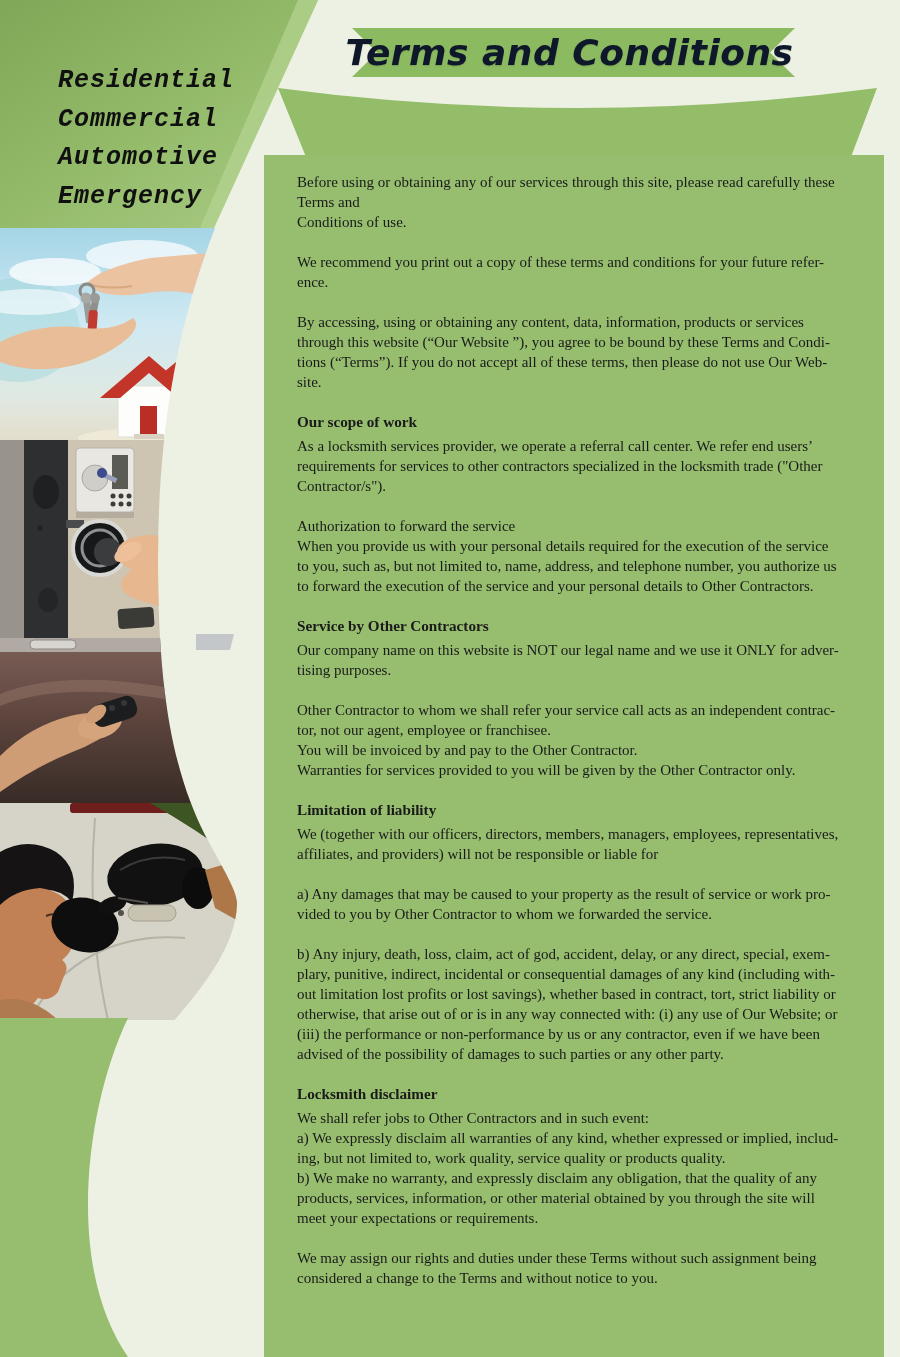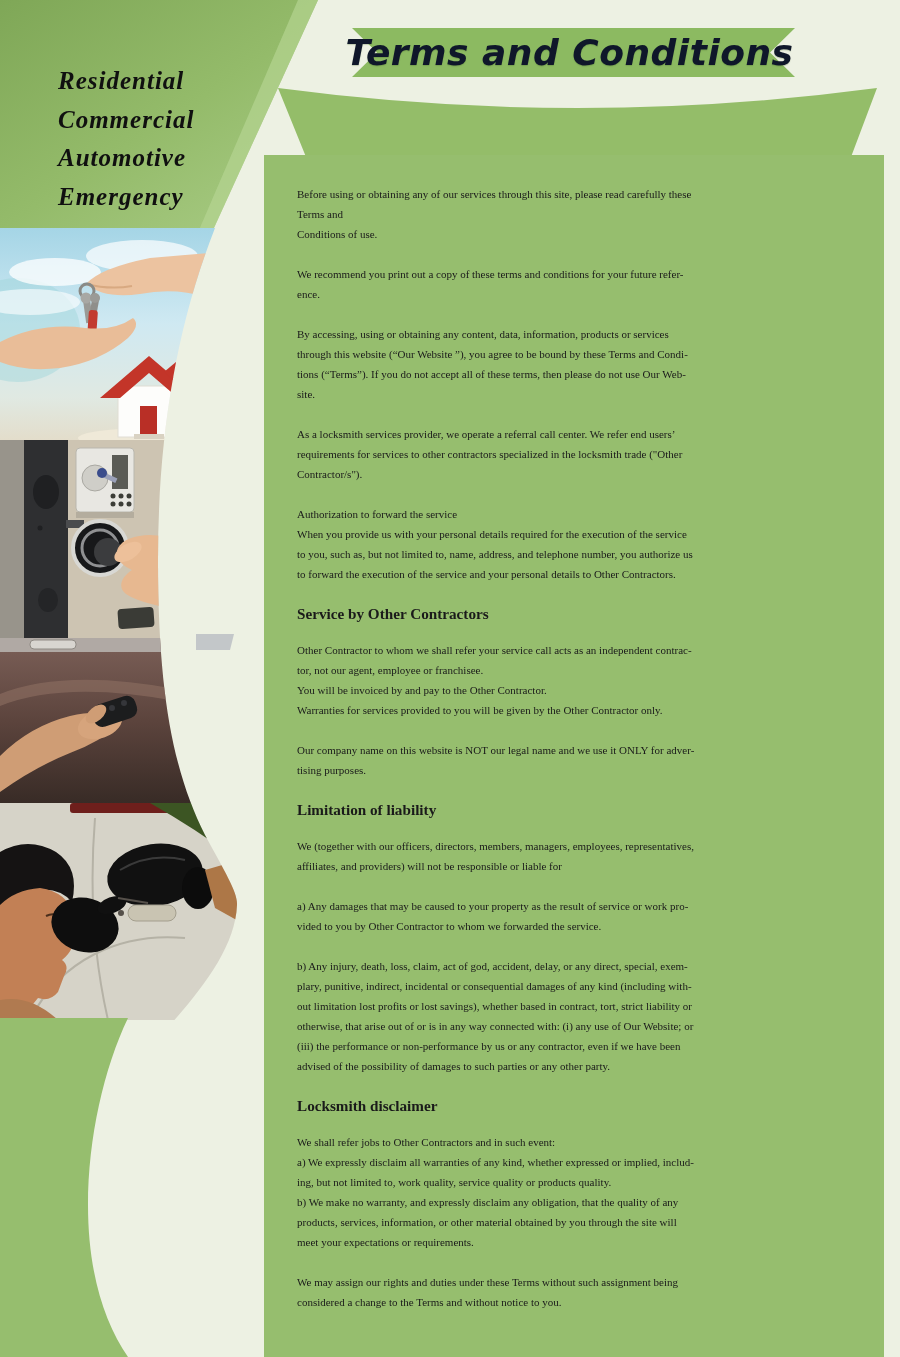--- a/index.html
+++ b/index.html
@@ -5,32 +5,32 @@
   html,body{margin:0;padding:0;}
   .page{position:relative;width:900px;height:1357px;background:#edf1e3;overflow:hidden;
         font-family:"Liberation Serif",serif;}
   svg{display:block;}
   .left-art,.top-art{position:absolute;top:0;left:0;z-index:1;}
   
   .sidebar-title{position:absolute;left:13px;top:11px;width:290px;z-index:3;
     font-family:"DejaVu Sans",sans-serif;font-weight:bold;font-style:italic;
     font-size:29px;color:#ffffff;letter-spacing:1px;text-shadow:1px 2px 2px rgba(40,70,20,.25);}
   .services{position:absolute;left:58px;top:62px;z-index:3;list-style:none;margin:0;padding:0;}
-  .services li{font-family:Liberation Serif, serif;font-weight:bold;font-style:italic;
+  .services li{font-family:Liberation Mono, monospace;font-weight:bold;font-style:italic;
     font-size:25px;line-height:38.5px;color:#101010;letter-spacing:1px;}
   
   .ribbon-text{position:absolute;left:348px;top:28px;width:443px;height:49px;z-index:3;
     display:flex;align-items:center;justify-content:center;
     font-family:"DejaVu Sans",sans-serif;font-weight:bold;font-style:italic;
     font-size:36px;color:#0f172a;letter-spacing:.5px;white-space:nowrap;
     text-shadow:0 1px 1px rgba(60,90,30,.25);}
   
   .panel{position:absolute;left:264px;top:155px;width:620px;height:1202px;z-index:2;
     background:#96be6e;box-sizing:border-box;padding:13px 20px 0 33px;color:#1a1a1a;}
-  .panel p{margin:16px 0 20px 0;font-size:11px;line-height:20px;white-space:pre-line;}
+  .panel p{margin:4px 0 20px 0;font-size:15px;line-height:20px;white-space:pre-line;}
   .panel h3{margin:0;font-size:15.2px;line-height:20px;font-weight:bold;}
 </style>
 </head>
 <body>
 
 <div class="page">
 
   <svg class="top-art" width="900" height="170" viewBox="0 0 900 170">
 
     <path d="M278,88 Q578,128 877,88 L851,157 L306,157 Z" fill="#94bd69"></path>
@@ -214,36 +214,37 @@
 Terms and
 Conditions of use.</p>
           <p>We recommend you print out a copy of these terms and conditions for your future refer-
 ence.</p>
           <p>By accessing, using or obtaining any content, data, information, products or services
 through this website (“Our Website ”), you agree to be bound by these Terms and Condi-
 tions (“Terms”). If you do not accept all of these terms, then please do not use Our Web-
 site.</p>
         </div>
         <div>
+          <h3>Our scope of work</h3>
           <p>As a locksmith services provider, we operate a referral call center. We refer end users’
 requirements for services to other contractors specialized in the locksmith trade ("Other
 Contractor/s").</p>
           <p>Authorization to forward the service
 When you provide us with your personal details required for the execution of the service
 to you, such as, but not limited to, name, address, and telephone number, you authorize us
 to forward the execution of the service and your personal details to Other Contractors.</p>
         </div>
         <div>
           <h3>Service by Other Contractors</h3>
+          <p>Our company name on this website is NOT our legal name and we use it ONLY for adver-
+tising purposes.</p>
           <p>Other Contractor to whom we shall refer your service call acts as an independent contrac-
 tor, not our agent, employee or franchisee.
 You will be invoiced by and pay to the Other Contractor.
 Warranties for services provided to you will be given by the Other Contractor only.</p>
-          <p>Our company name on this website is NOT our legal name and we use it ONLY for adver-
-tising purposes.</p>
         </div>
         <div>
           <h3>Limitation of liability</h3>
           <p>We (together with our officers, directors, members, managers, employees, representatives,
 affiliates, and providers) will not be responsible or liable for</p>
           <p>a) Any damages that may be caused to your property as the result of service or work pro-
 vided to you by Other Contractor to whom we forwarded the service.</p>
           <p>b) Any injury, death, loss, claim, act of god, accident, delay, or any direct, special, exem-
 plary, punitive, indirect, incidental or consequential damages of any kind (including with-
 out limitation lost profits or lost savings), whether based in contract, tort, strict liability or

